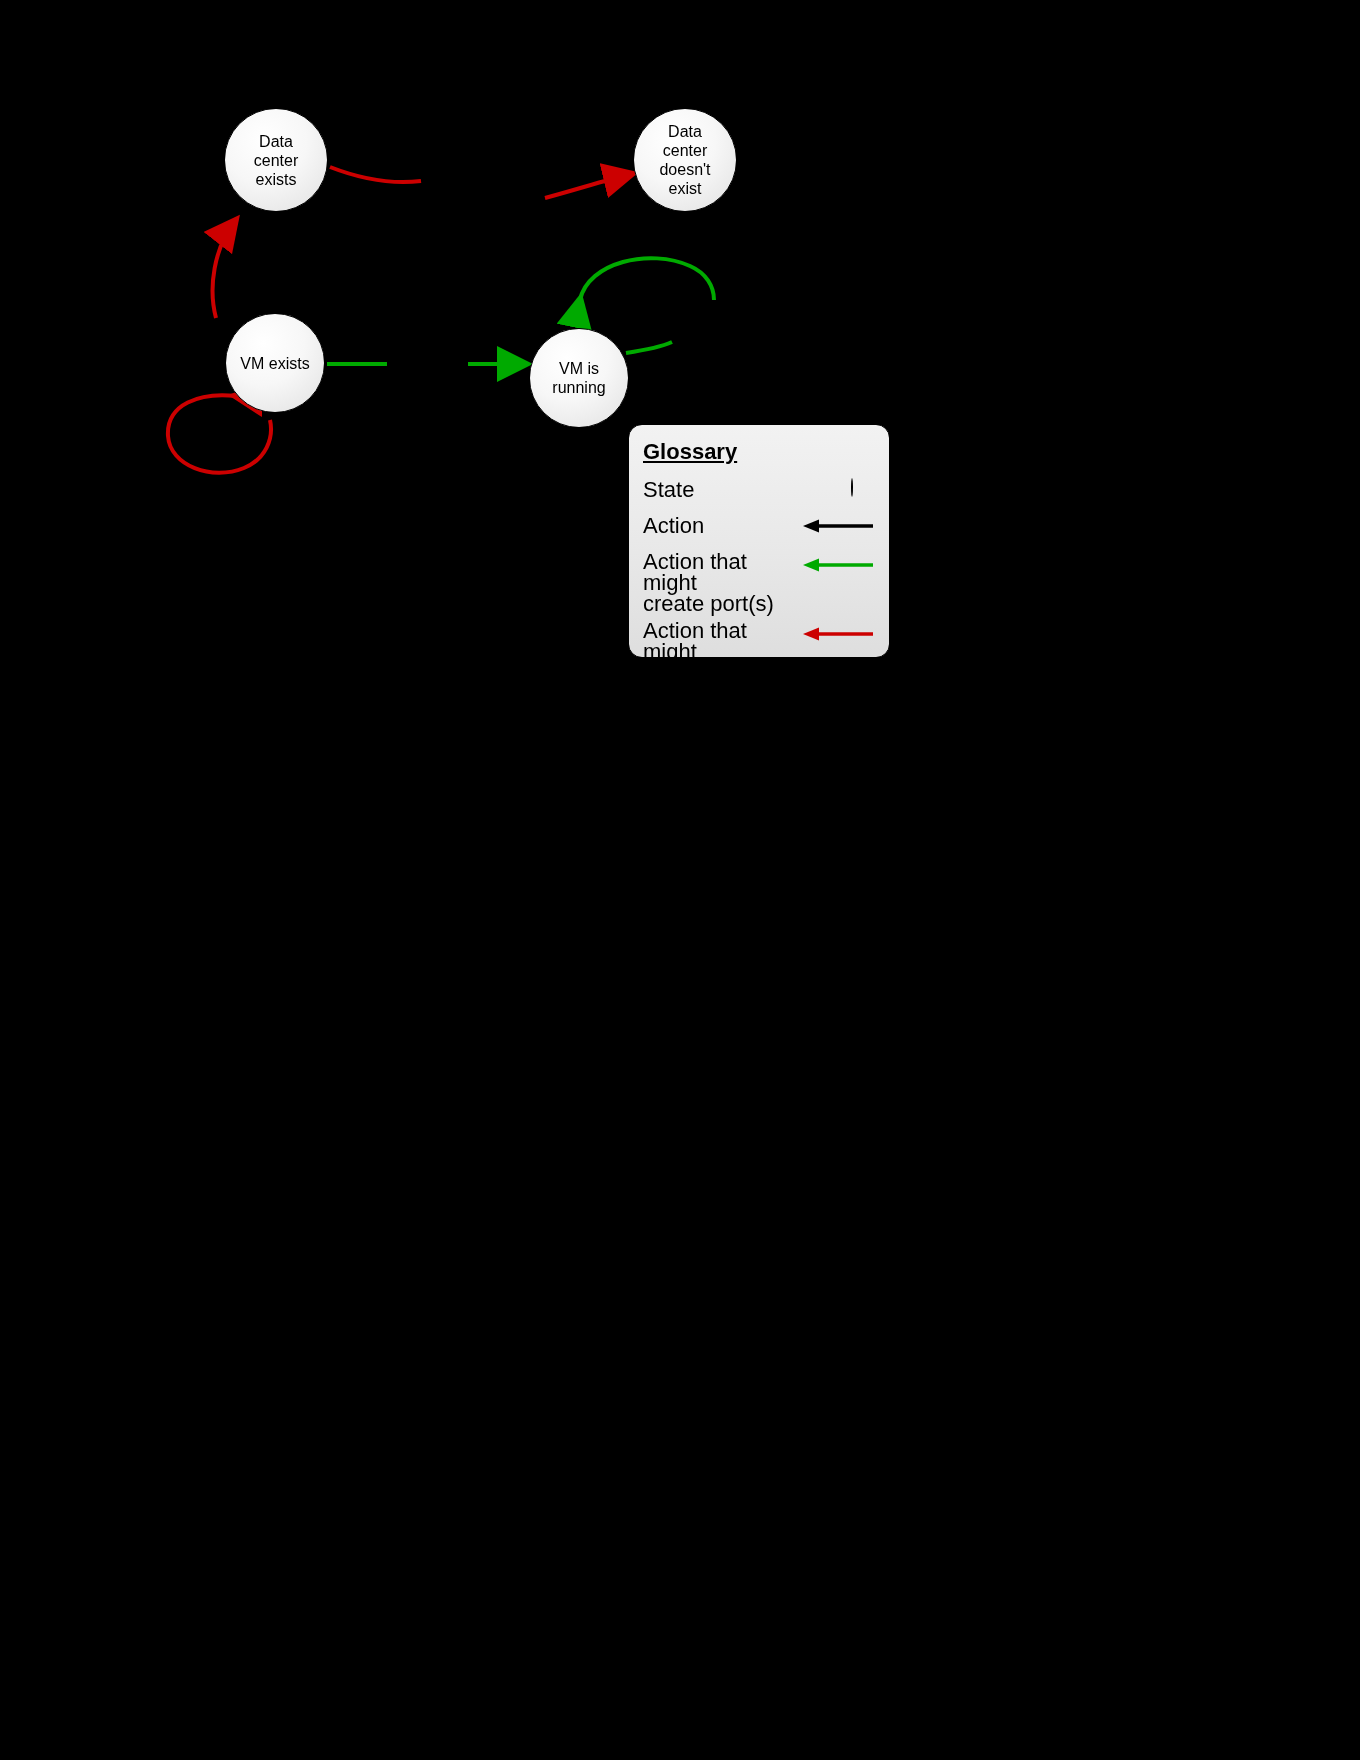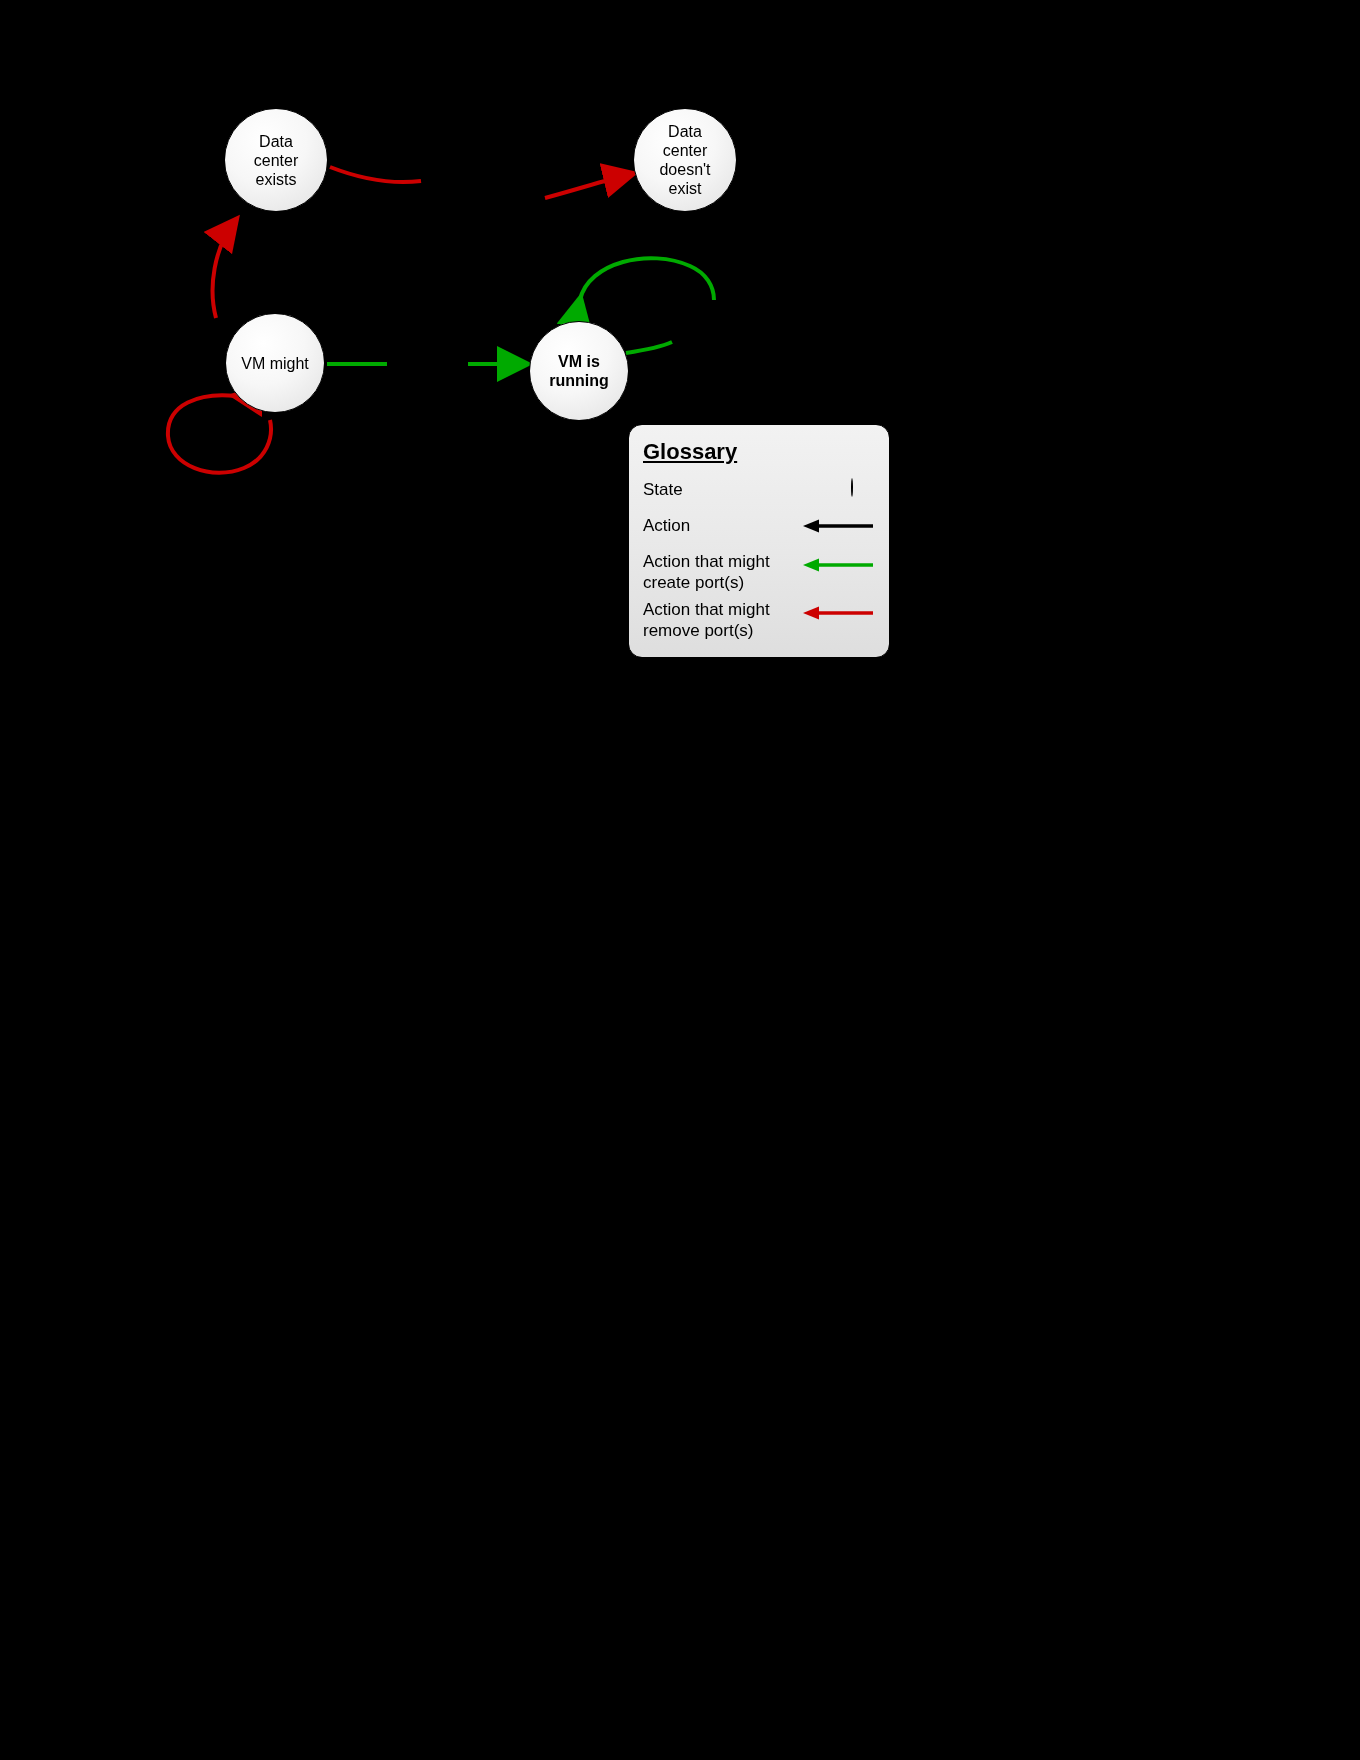--- a/index.html
+++ b/index.html
@@ -57,21 +57,21 @@
     font-weight: bold;
     margin: 0 0 14px 0;
     text-decoration: underline;
   }
   .glossary-row {
     position: relative;
     min-height: 30px;
     margin-bottom: 6px;
   }
   .glossary-text {
-    font-size: 17px;
+    font-size: 22px;
     line-height: 21px;
     display: block;
     width: 160px;
     white-space: pre-line;
   }
   .glossary-sample {
     position: absolute;
     right: 0;
     top: 0;
   }
@@ -123,24 +123,24 @@
 </div>
 
 <div class="state-node" style="left:633px; top:108px; width:104px; height:104px;">
   <span class="state-label">Data
 center
 doesn't
 exist</span>
 </div>
 
 <div class="state-node" style="left:225px; top:313px; width:100px; height:100px;">
-  <span class="state-label">VM might</span>
+  <span class="state-label">VM exists</span>
 </div>
 
-<div class="state-node" style="left:529px; top:321px; width:100px; height:100px;font-weight:bold;">
+<div class="state-node" style="left:529px; top:328px; width:100px; height:100px;">
   <span class="state-label">VM is
 running</span>
 </div>
 
 <div id="glossary">
   <div id="glossary-title">Glossary</div>
 
   <div class="glossary-row">
     <span class="glossary-text">State</span>
     <span class="glossary-sample">

